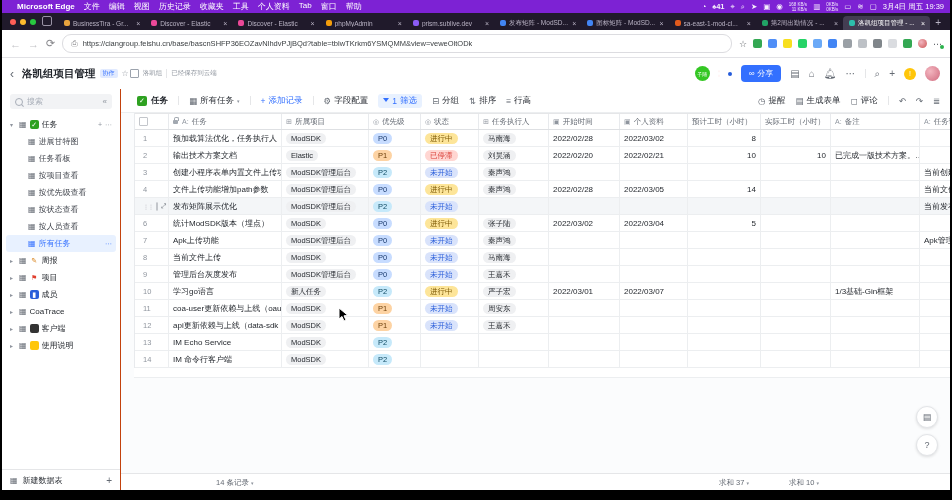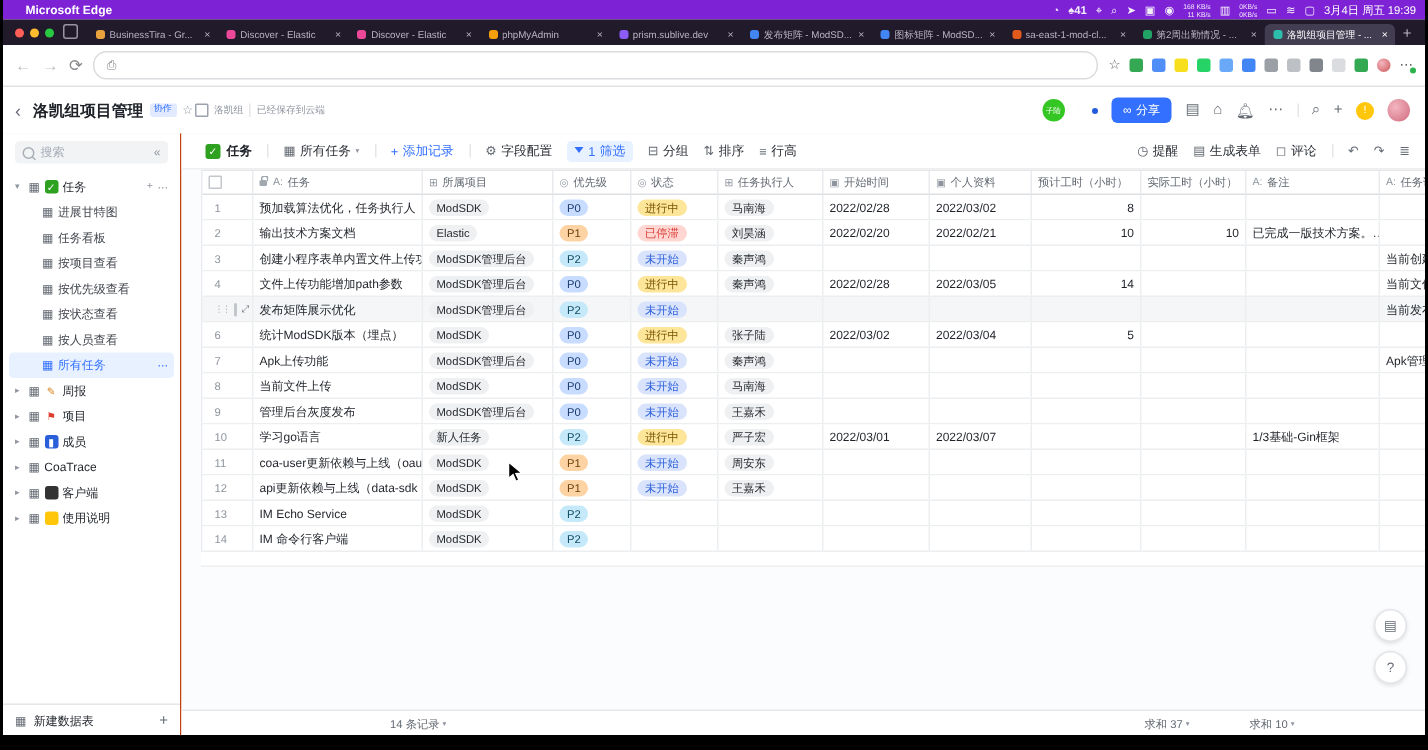--- a/index.html
+++ b/index.html
@@ -105,35 +105,47 @@
   .tr.hover{background:#f4f6f8;}
   .td{display:flex;align-items:center;padding:0 4px;border-right:1px solid #eceef0;overflow:hidden;white-space:nowrap;font-size:8px;color:#1f2329;}
   .td.numcol{color:#8f959e;font-size:7.5px;padding-left:8px;gap:3px;}
   .td.right{justify-content:flex-end;}
   .pill{border-radius:8px;padding:0 5px;font-size:7.5px;line-height:11px;max-width:100%;overflow:hidden;text-overflow:ellipsis;}
   .handle{color:#a2a8b0;font-size:6px;letter-spacing:-1px;}
   .expand{color:#646a73;font-size:6.5px;}
   .addrow{height:9px;border-bottom:1px solid #eceef0;background:#fff;width:831px;margin-left:13px;}
   
   .statusbar{position:absolute;left:0;right:0;bottom:0;height:16px;background:#fff;border-top:1px solid #e5e6e8;font-size:7.5px;color:#646a73;}
-  .sb-item{position:absolute;top:4px;display:flex;gap:2px;align-items:center;margin-left:44px;}
+  .sb-item{position:absolute;top:4px;display:flex;gap:2px;align-items:center;}
   .sb-caret{font-size:5px;color:#8f959e;}
   
   .float-btn{position:absolute;width:20px;height:20px;border-radius:50%;background:#fff;border:1px solid #e3e5e8;
     box-shadow:0 1px 3px rgba(0,0,0,.12);display:flex;align-items:center;justify-content:center;color:#646a73;font-size:9px;}
   .cursor{position:absolute;z-index:50;}
 </style>
 </head>
 <body>
 
 <div class="screen">
 
   <div class="menubar">
     <span class="apple"></span>
     <span class="appname">Microsoft Edge</span>
+    <span class="menus" id="mb-menus">
+        <span>文件</span>
+        <span>编辑</span>
+        <span>视图</span>
+        <span>历史记录</span>
+        <span>收藏夹</span>
+        <span>工具</span>
+        <span>个人资料</span>
+        <span>Tab</span>
+        <span>窗口</span>
+        <span>帮助</span>
+      </span>
     <span class="spacer"></span>
     <span class="mb-status">
       <span class="mb-ico">◔</span>
       <span class="mb-ico">♠<b>41</b></span>
       <span class="mb-ico">⌖</span>
       <span class="mb-ico">⌕</span>
       <span class="mb-ico">➤</span>
       <span class="mb-ico">▣</span>
       <span class="mb-ico">◉</span>
       <span class="netblock"><span>168 KB/s</span><br><span>11 KB/s</span></span>
@@ -216,20 +228,21 @@
 </span>
     <span class="newtab">+</span>
   </div>
 
   <div class="addressbar">
     <span class="nav-ico dim">←</span>
     <span class="nav-ico dim">→</span>
     <span class="nav-ico">⟳</span>
     <span class="urlbox">
       <span class="lockico">⎙</span>
+      <span class="url">https://ciangroup.feishu.cn/base/bascnSHFP36EOZavNlhdvPJjBQd?table=tblwTKrkm6YSMQMM&amp;view=veweOltODk</span>
     </span>
     <span class="exts">
       <span class="star">☆</span>
       <span id="ext-icons" style="display:flex;gap:6px;">
           <span class="ext" style="background: rgb(52, 168, 83);"></span>
           <span class="ext" style="background: rgb(79, 142, 247);"></span>
           <span class="ext" style="background: rgb(247, 223, 30);"></span>
           <span class="ext" style="background: rgb(37, 211, 102);"></span>
           <span class="ext" style="background: rgb(106, 169, 247);"></span>
           <span class="ext" style="background: rgb(66, 133, 244);"></span>

